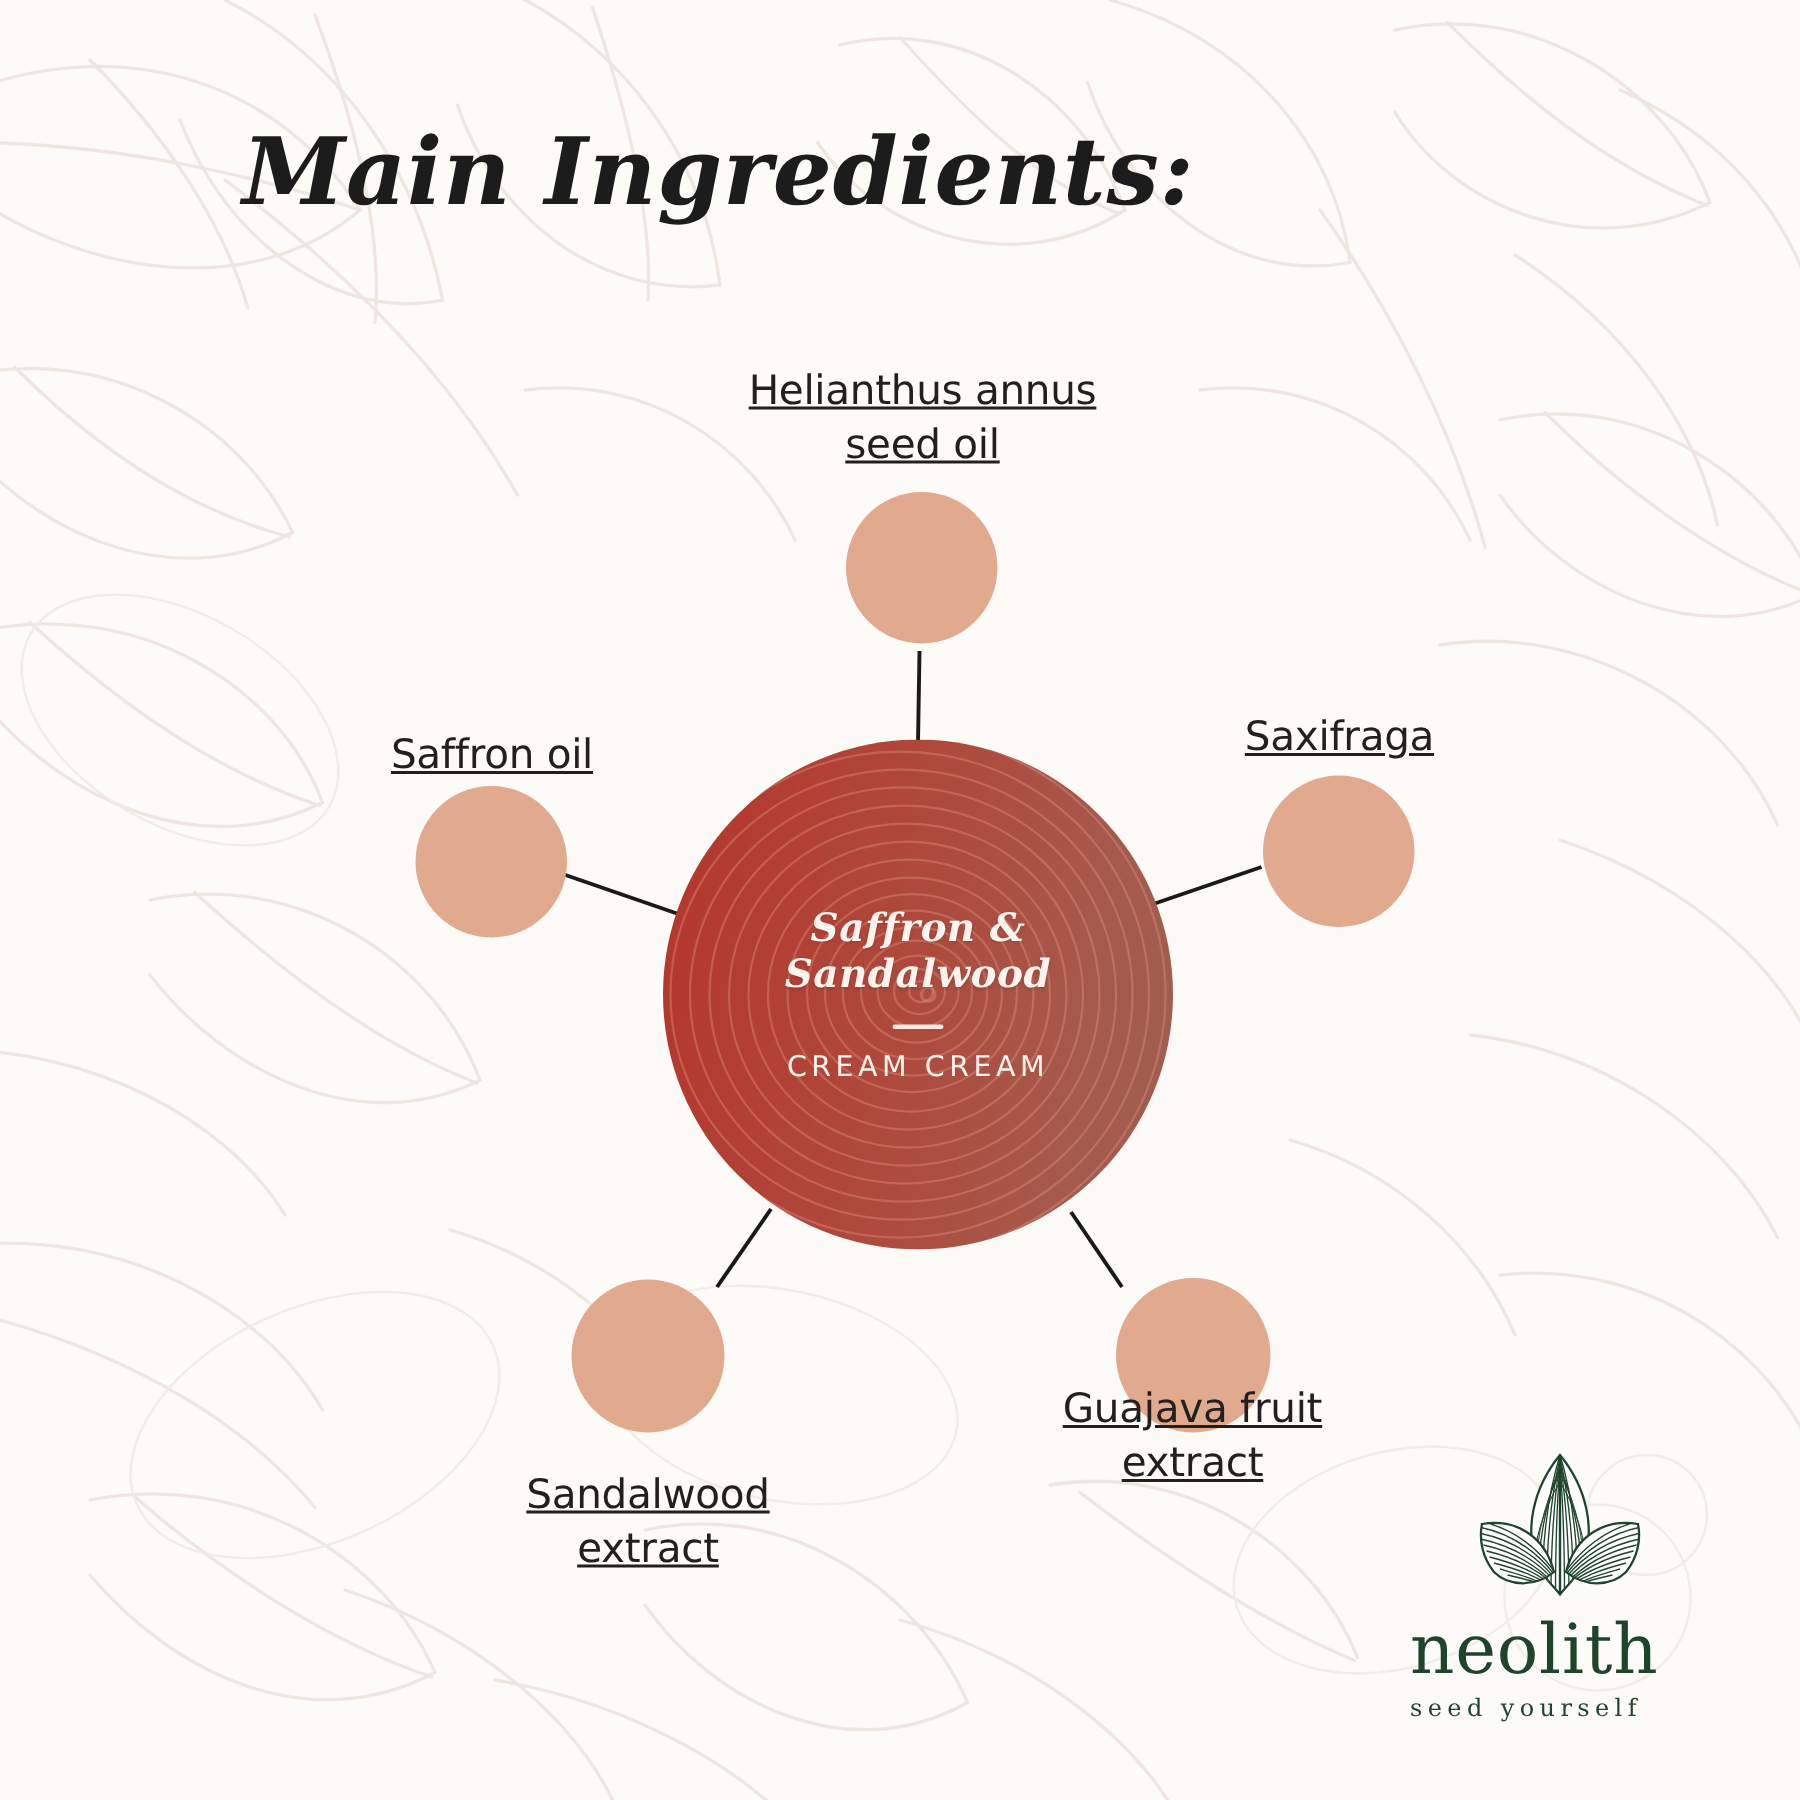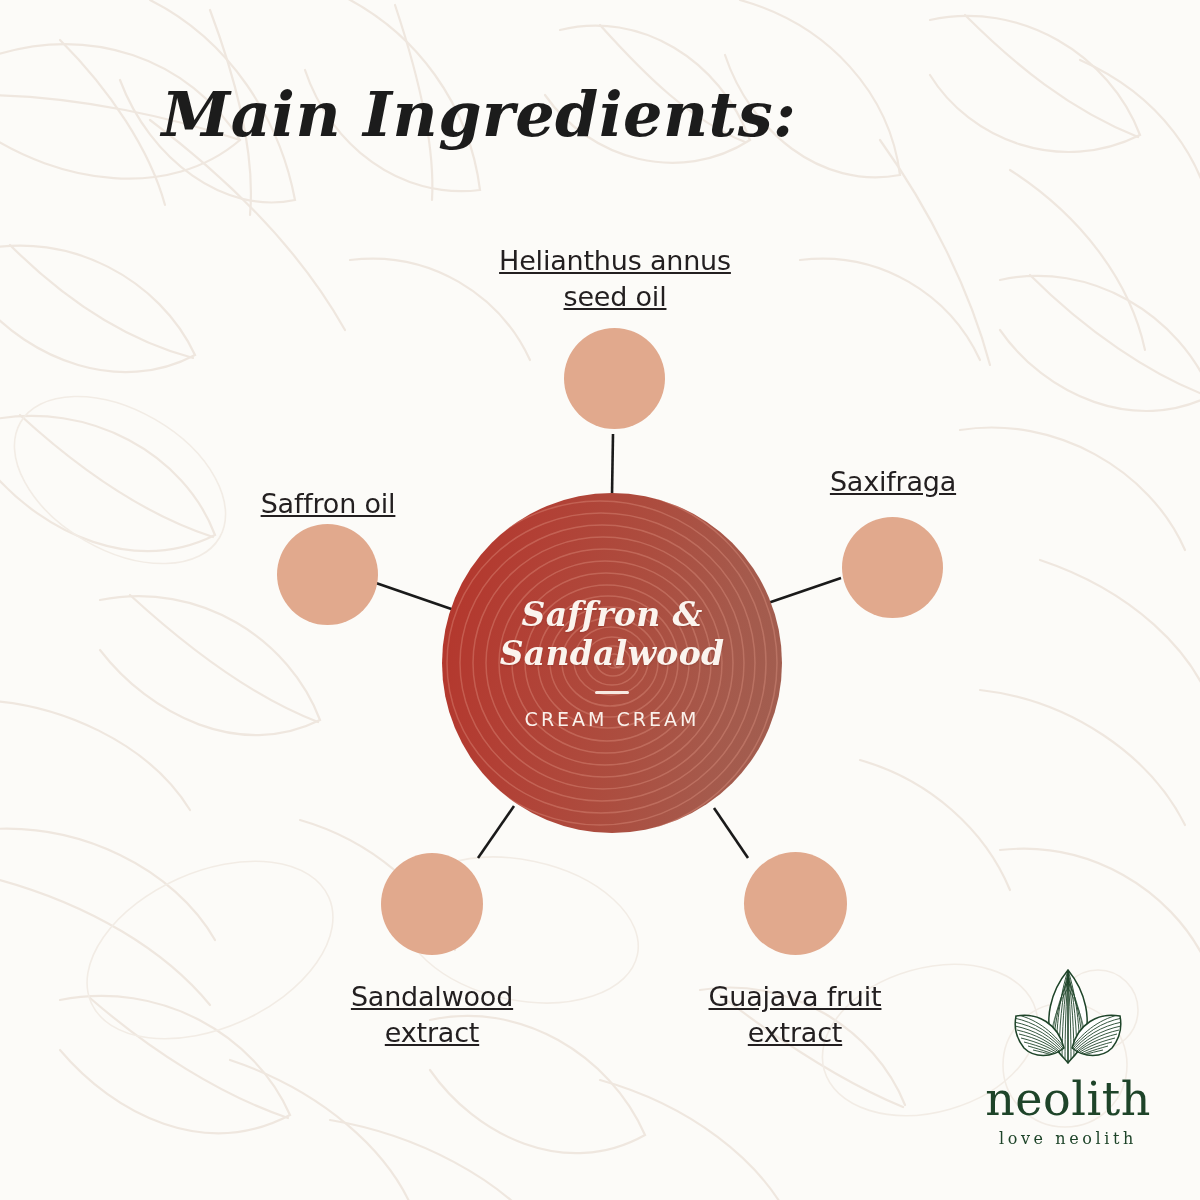--- a/index.html
+++ b/index.html
@@ -78,21 +78,21 @@
     display: flex;
     flex-direction: column;
     align-items: center;
     justify-content: center;
     text-align: center;
   }
   .cc-name {
     font-family: "DejaVu Serif", "Liberation Serif", serif;
     font-style: italic;
     font-weight: 700;
-    font-size: 33px;
+    font-size: 26px;
     line-height: 1.18;
     color: #FBF4EE;
     letter-spacing: 0.3px;
     text-shadow: 0 1px 2px rgba(90,25,18,0.25);
   }
   .cc-rule {
     width: 34px;
     height: 3px;
     background: #F7EAE2;
     margin: 17px 0 14px 0;
@@ -122,24 +122,24 @@
     color: #231F20;
     text-align: center;
     letter-spacing: -0.2px;
     white-space: pre-line;
     text-decoration: underline;
   }
 
   
   #logo {
     position: absolute;
-    left: 968px;
+    left: 940px;
     top: 968px;
     width: 200px;
-    text-align: center;
+    text-align: left;
   }
   #logo-mark {
     display: block;
     margin: 0 auto;
   }
   #logo-word {
     font-family: "DejaVu Serif", "Liberation Serif", serif;
     font-size: 46px;
     font-weight: 400;
     color: #1E4429;
@@ -269,26 +269,26 @@
   <div class="node" style="left:277px; top:524px; width:101px; height:101px;"></div>
   <div class="node" style="left:842px; top:517px; width:101px; height:101px;"></div>
   <div class="node" style="left:381px; top:853px; width:102px; height:102px;"></div>
   <div class="node" style="left:744px; top:852px; width:103px; height:103px;"></div>
 
   <div class="label" style="left:415px; top:243px; width:400px;">Helianthus annus
 seed oil</div>
 
   <div class="label" style="left:178px; top:486px; width:300px;">Saffron oil</div>
 
-  <div class="label" style="left:743px; top:464px; width:300px;">Saxifraga</div>
+  <div class="label" style="left:743px; top:474px; width:300px;">Saxifraga</div>
 
   <div class="label" style="left:282px; top:979px; width:300px;">Sandalwood
 extract</div>
 
-  <div class="label" style="left:645px; top:979px; width:300px;">Guajava fruit
+  <div class="label" style="left:645px; top:922px; width:300px;">Guajava fruit
 extract</div>
 
   <div id="logo">
     <svg id="logo-mark" width="112" height="102" viewBox="0 0 112 102" xmlns="http://www.w3.org/2000/svg">
       <defs>
         <clipPath id="clipCenterLeaf">
           <path d="M56 2 C 74 24, 80 52, 71 76 C 65 86, 58 92, 56 95 C 54 92, 47 86, 41 76 C 32 52, 38 24, 56 2 Z"></path>
         </clipPath>
         <clipPath id="clipLeftLeaf">
           <path d="M4 48 C 26 44, 46 56, 52 80 C 40 90, 22 90, 12 80 C 4 70, 2 58, 4 48 Z"></path>
@@ -350,16 +350,16 @@
           <path d="M105 66 C 88 70, 71 77, 58 91"></path>
           <path d="M103 70 C 87 74, 70 80, 58 92"></path>
           <path d="M100 74 C 85 78, 69 83, 58 93"></path>
           <path d="M96 78 C 82 82, 67 86, 58 94"></path>
           <path d="M91 82 C 78 85, 65 88, 58 94"></path>
         </g>
       </g>
       <path d="M108 48 C 86 44, 66 56, 60 80 C 72 90, 90 90, 100 80 C 108 70, 110 58, 108 48 Z" fill="none" stroke="#1E4429" stroke-width="1.5"></path>
     </svg>
     <div id="logo-word">neolith</div>
-    <div id="logo-tag">love neolith</div>
+    <div id="logo-tag">seed yourself</div>
   </div>
 
 </div>
 
 </body></html>

